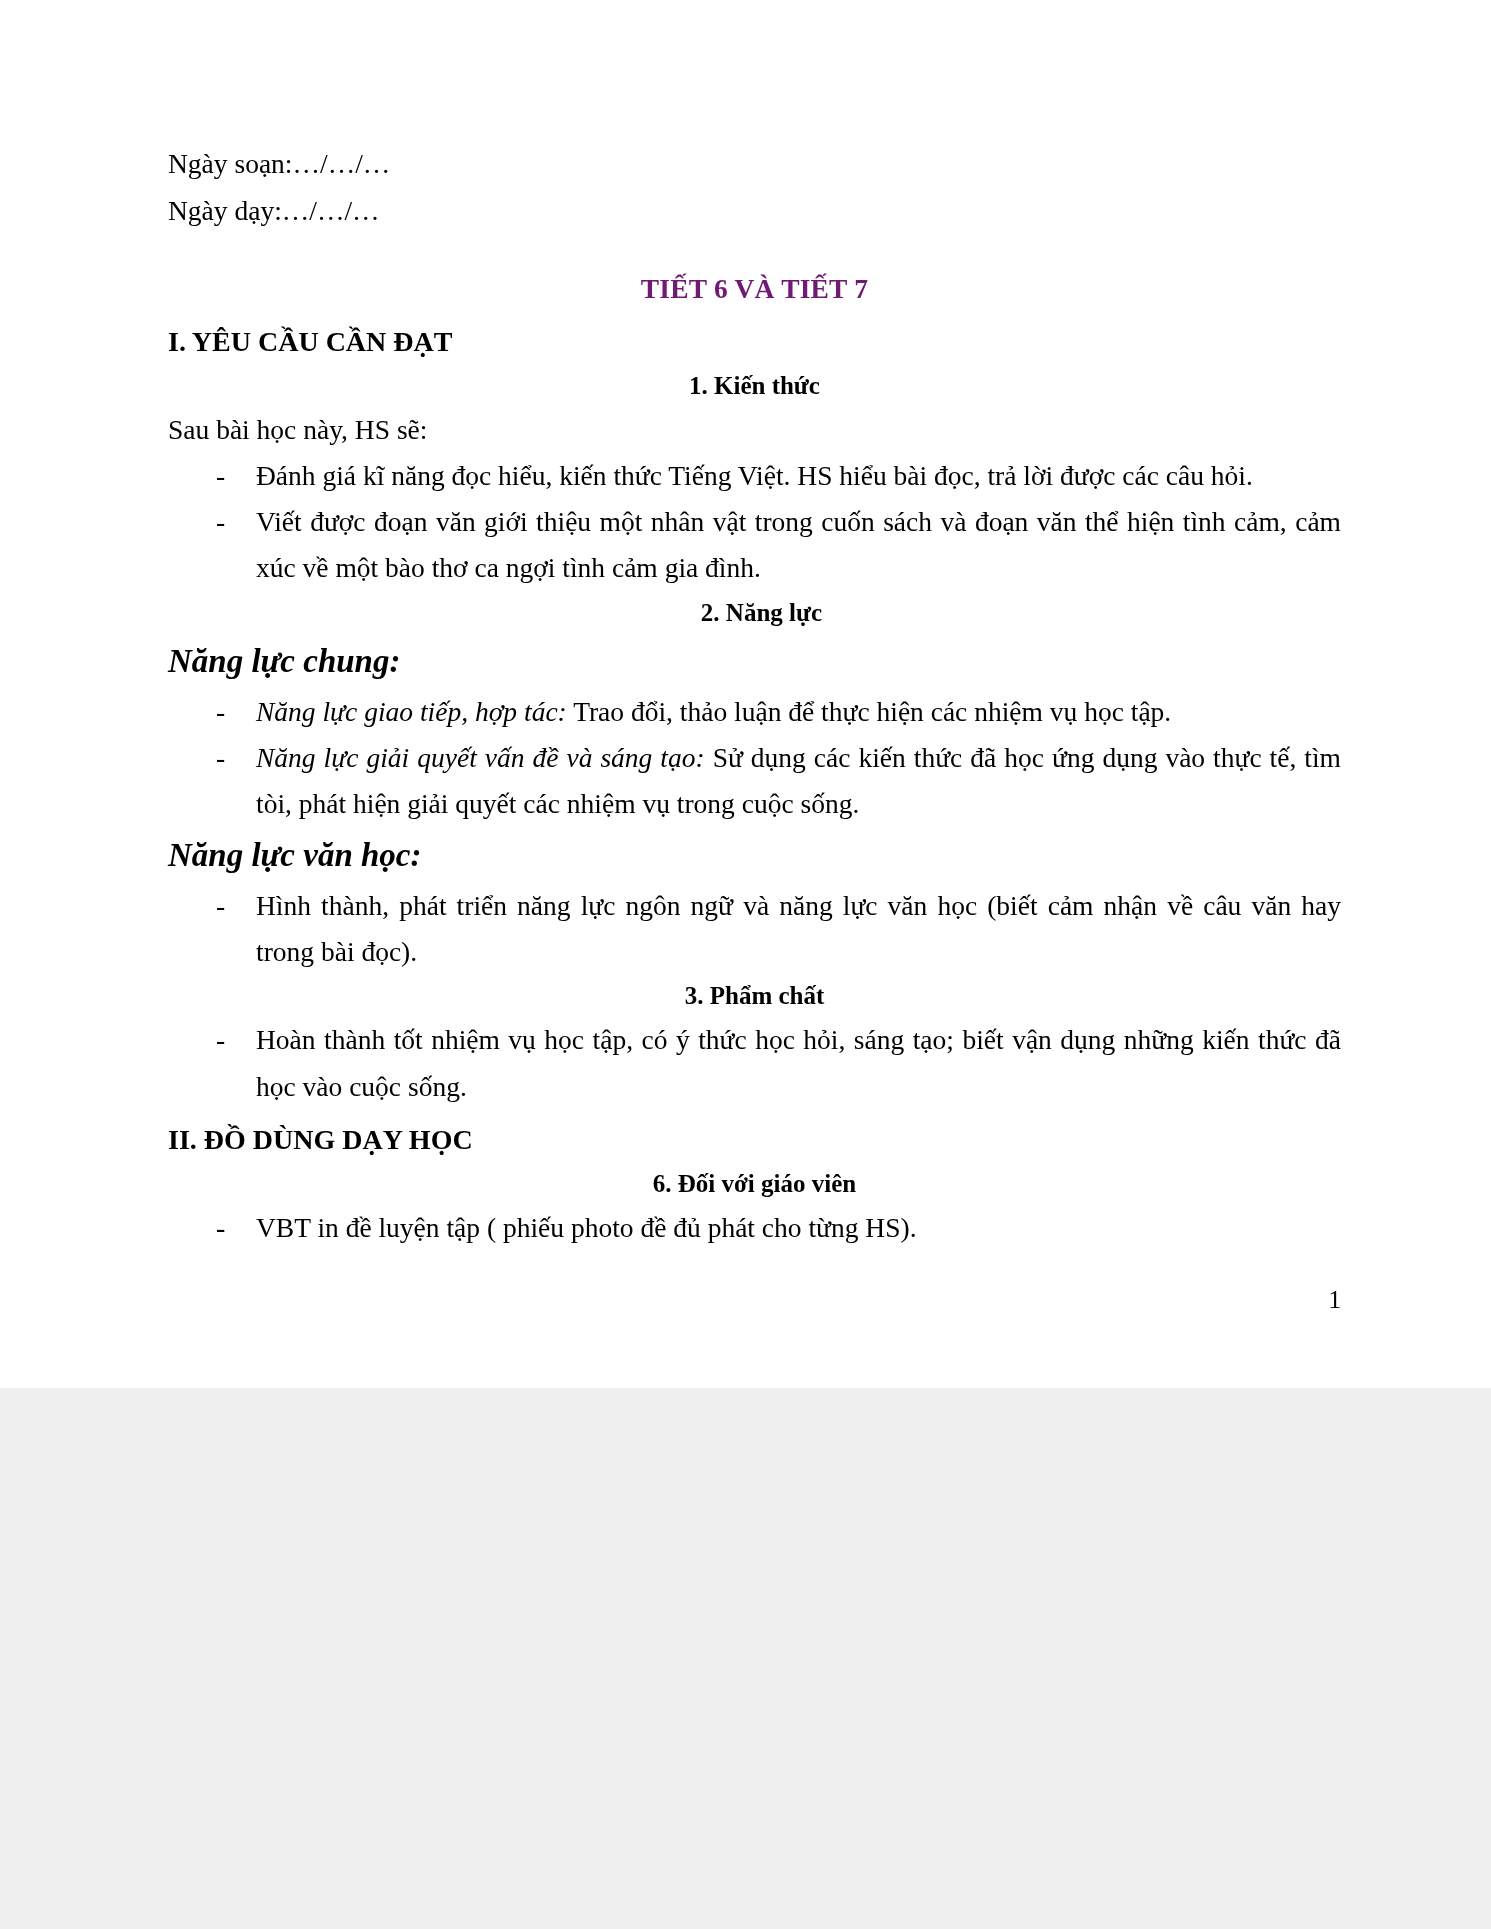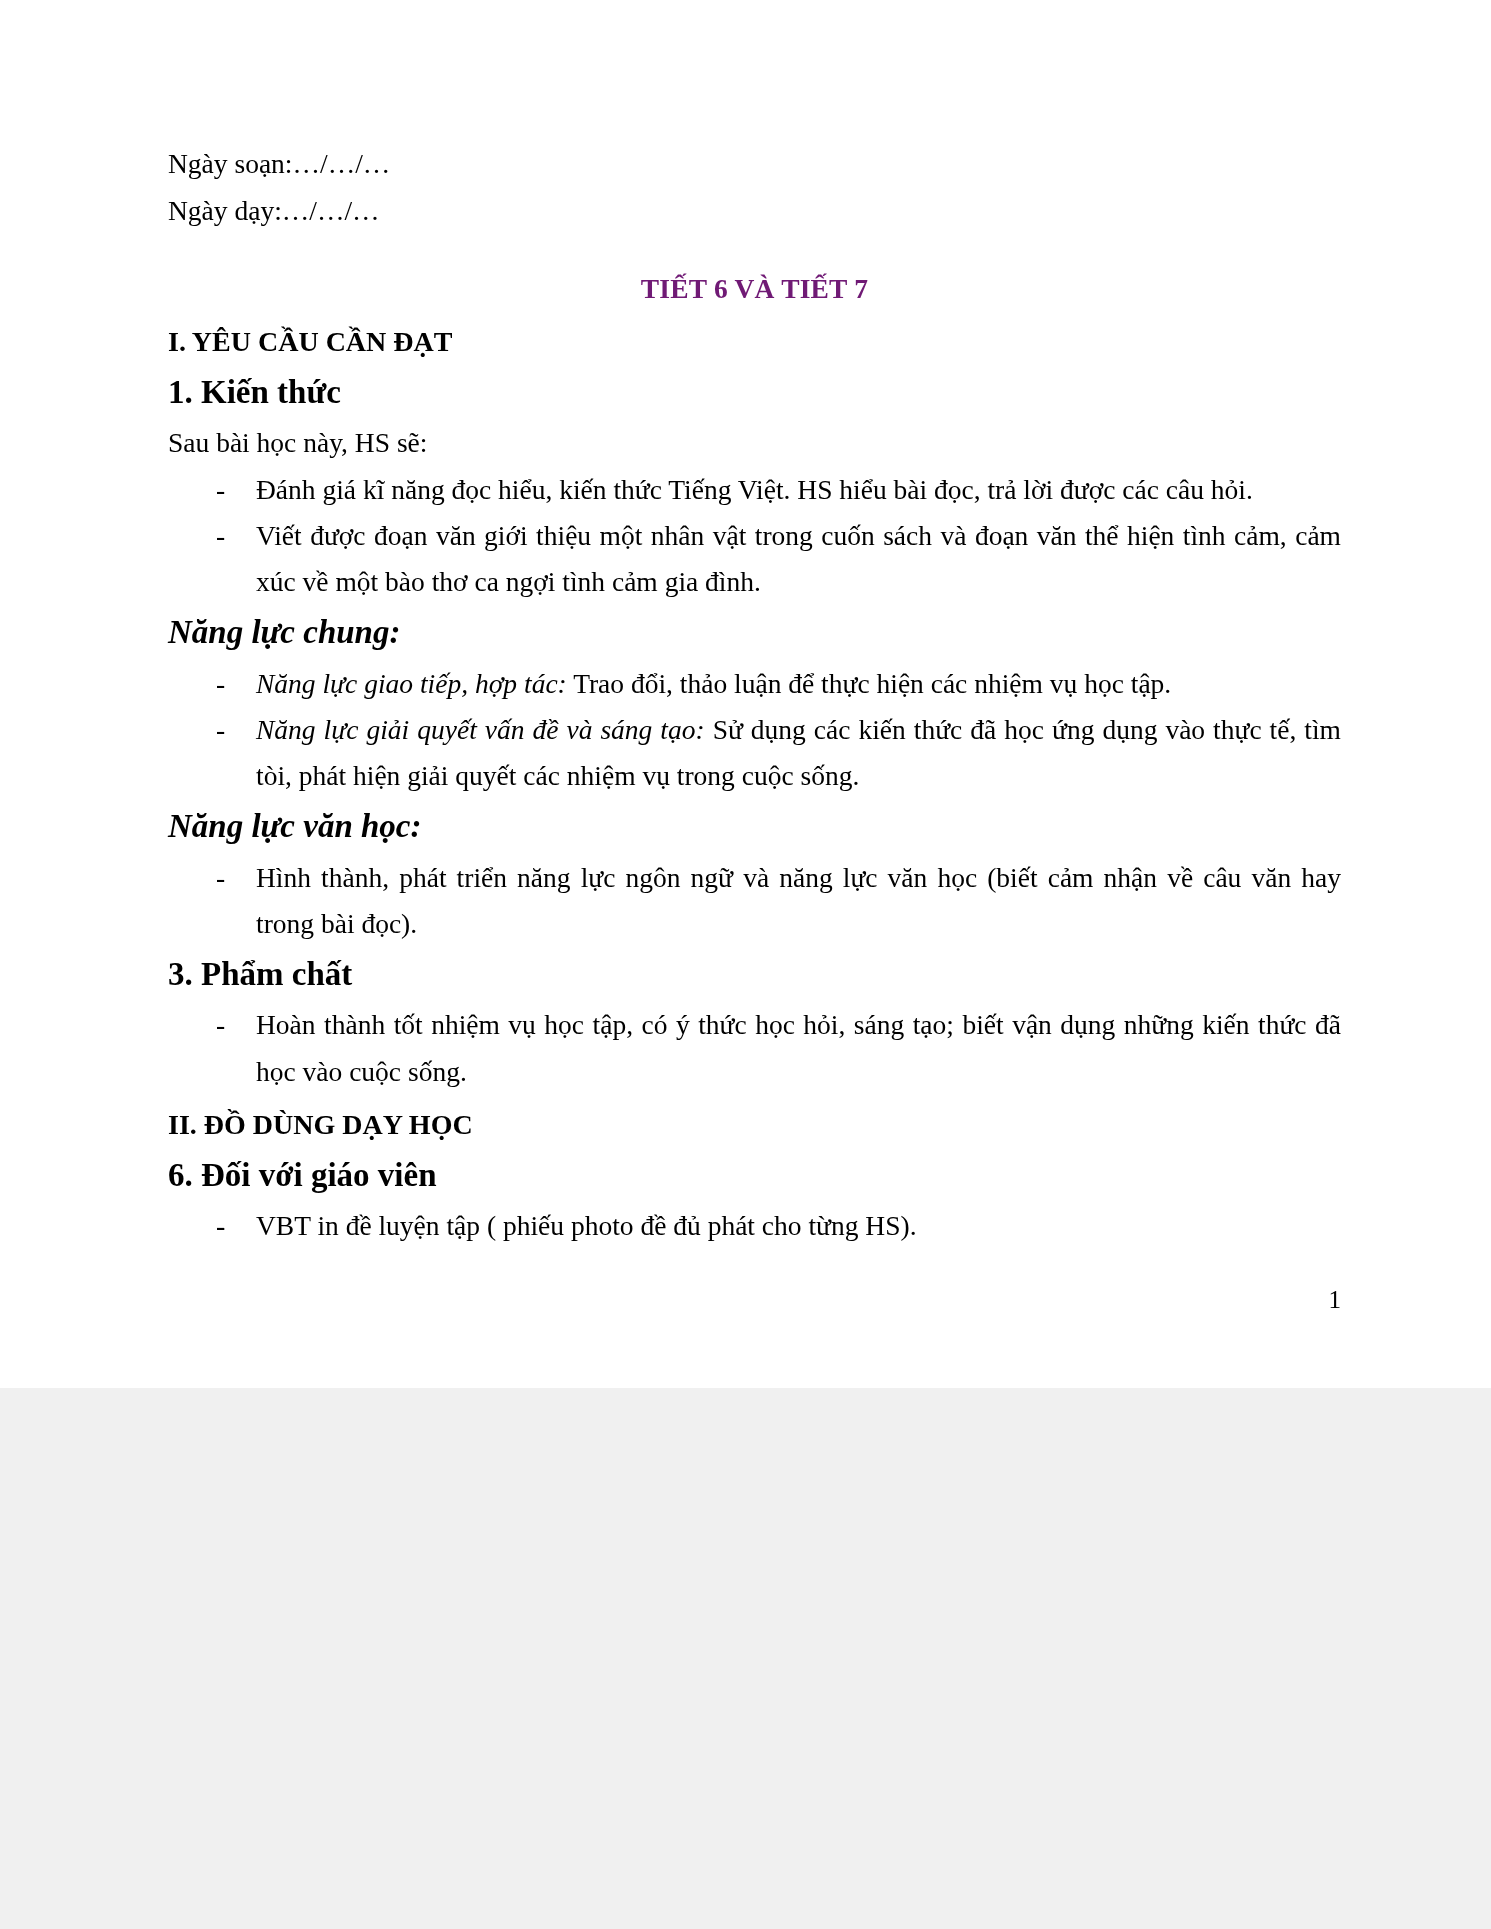--- a/index.html
+++ b/index.html
@@ -39,22 +39,22 @@
   }
   .heading-1 {
     font-weight: bold;
     font-size: 28px;
     text-align: left;
     margin-top: 6px;
     line-height: 1.68;
   }
   .heading-2 {
     font-weight: bold;
-    font-size: 33px;
-    text-align: left;
+    font-size: 25px;
+    text-align: center;
     line-height: 1.68;
   }
   .heading-2.indented { padding-left: 14px; }
   .subhead-italic {
     font-weight: bold;
     font-style: italic;
     font-size: 33px;
     text-align: left;
     line-height: 1.68;
   }
@@ -117,20 +117,21 @@
       <li class="bullet-item">
         <span class="dash">-</span>
         <span>Đánh giá kĩ năng đọc hiểu, kiến thức Tiếng Việt. HS hiểu bài đọc, trả lời được các câu hỏi.</span>
       </li>
       <li class="bullet-item">
         <span class="dash">-</span>
         <span>Viết được đoạn văn giới thiệu một nhân vật trong cuốn sách và đoạn văn thể hiện tình cảm, cảm xúc về một bào thơ ca ngợi tình cảm gia đình.</span>
       </li>
     </ul>
 
+    <div class="heading-2 indented">2. Năng lực</div>
 
     <div class="subhead-italic">Năng lực chung:</div>
 
     <ul class="bullet-list">
       <li class="bullet-item">
         <span class="dash">-</span>
         <em>Năng lực giao tiếp, hợp tác:</em><span> Trao đổi, thảo luận để thực hiện các nhiệm vụ học tập.</span>
       </li>
       <li class="bullet-item">
         <span class="dash">-</span>

